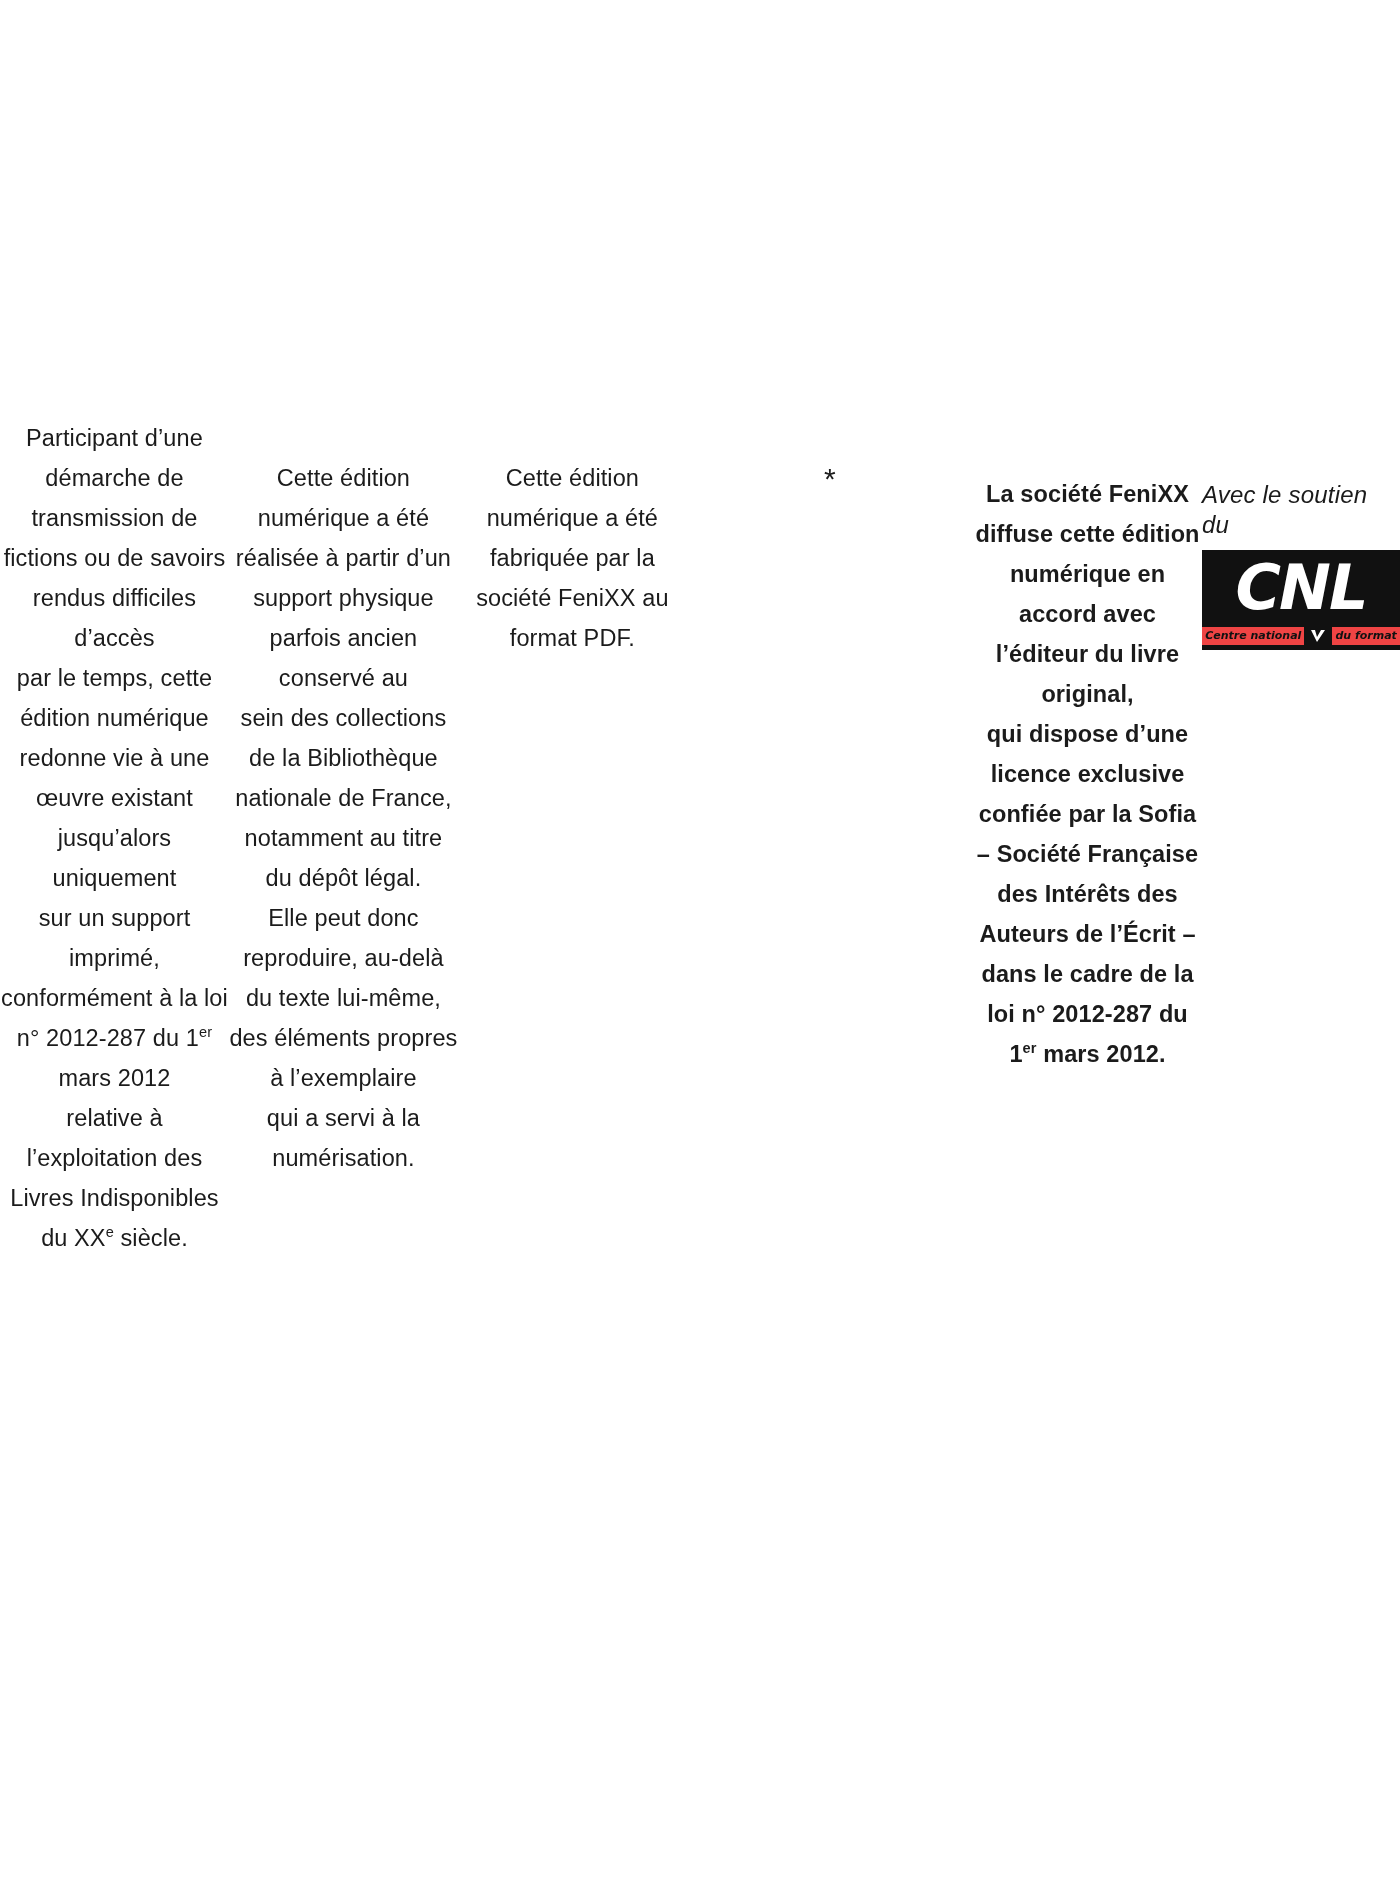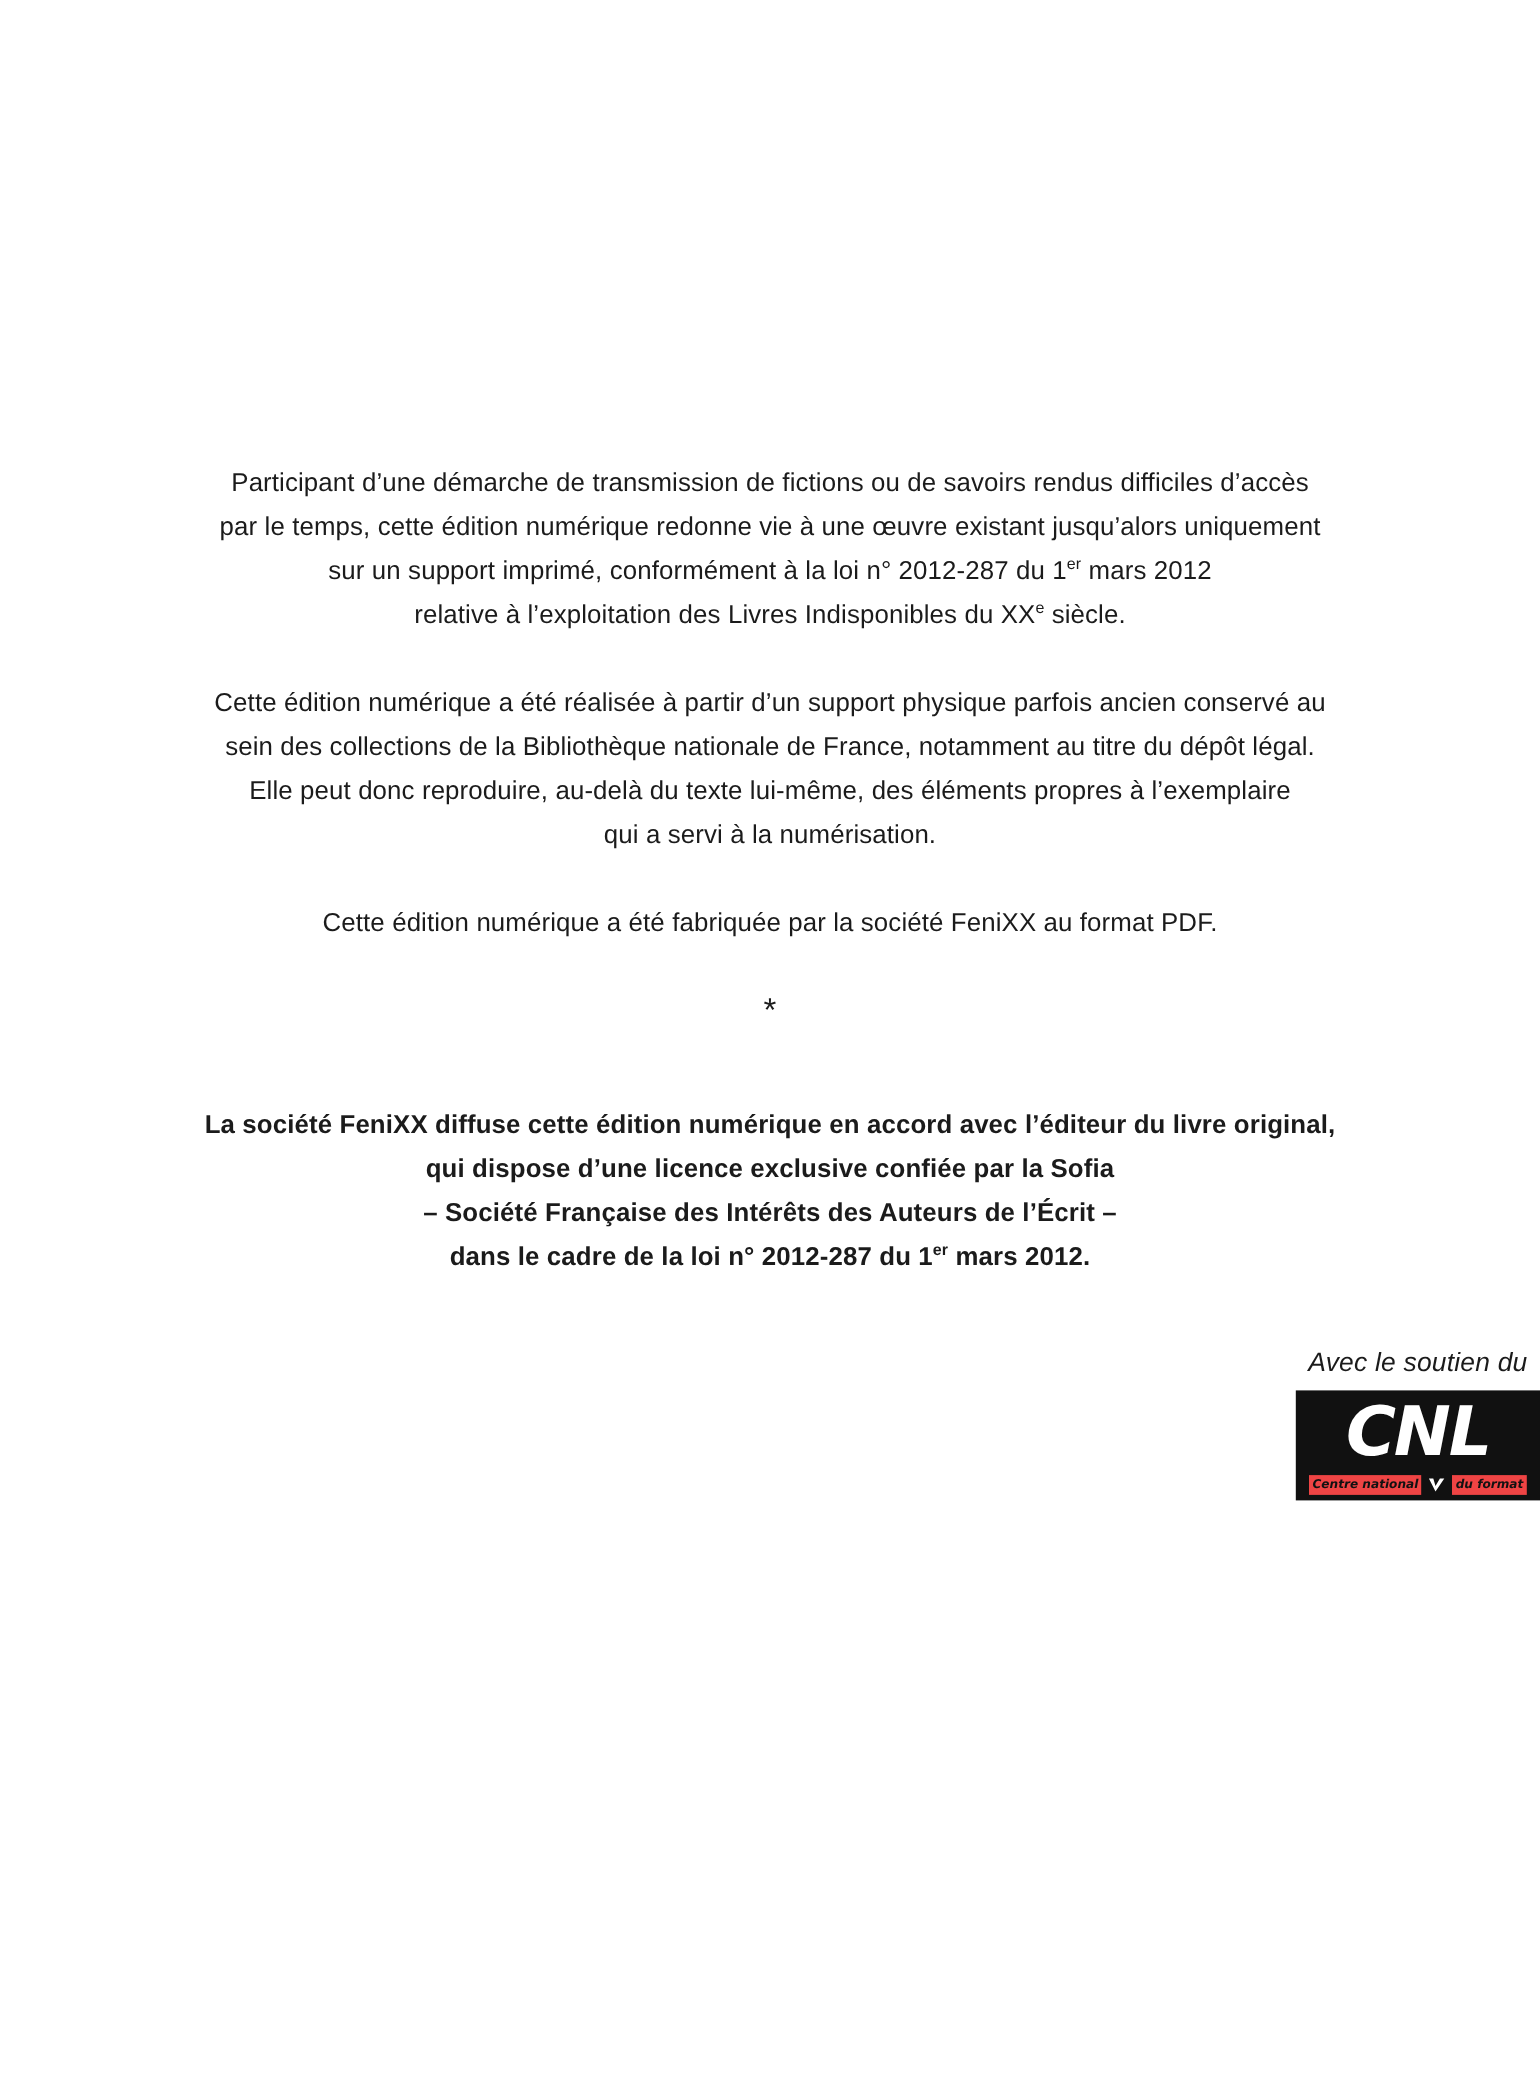--- a/index.html
+++ b/index.html
@@ -23,22 +23,22 @@
     background: #ffffff;
     overflow: hidden;
   }
 
   .content {
     position: absolute;
     left: 0;
     right: 0;
     top: 418px;
     display: flex;
-    flex-direction: column;
-    align-items: flex-end;
+    flex-direction: row;
+    align-items: flex-start;
   }
 
   .para {
     width: 1120px;
     margin: 0 auto;
     text-align: center;
     font-size: 23.5px;
     line-height: 40px;
     letter-spacing: 0.1px;
     color: #1b1b1b;
@@ -81,21 +81,21 @@
   .support-label {
     font-size: 24px;
     line-height: 30px;
     color: #1b1b1b;
     letter-spacing: 0.2px;
   }
 
   
   .cnl-logo {
     margin-top: 10px;
-    width: 222px;
+    width: 198px;
     height: 100px;
     background: #111111;
     display: flex;
     flex-direction: column;
     justify-content: flex-start;
     align-items: center;
     position: relative;
   }
 
   .cnl-letters {

